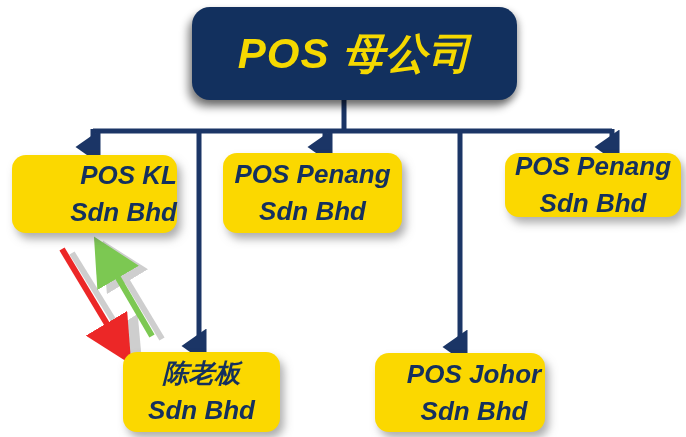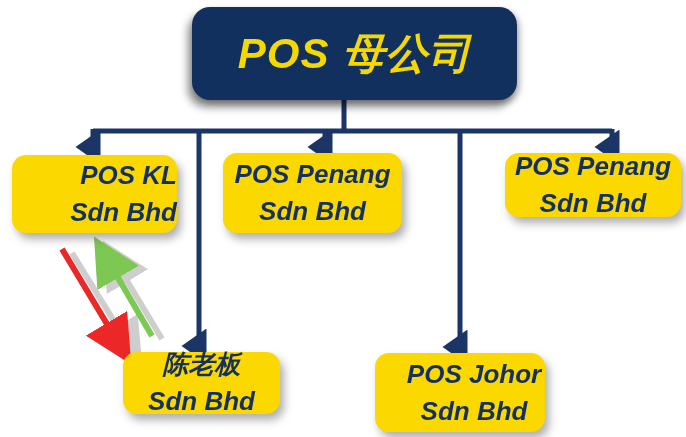--- a/index.html
+++ b/index.html
@@ -98,21 +98,21 @@
   <div class="node sub-node" style="left:223px; top:153px; width:179px; height:80px;">
     <span>POS Penang</span>
     <span>Sdn Bhd</span>
   </div>
 
   <div class="node sub-node" style="left:505px; top:153px; width:176px; height:64px;">
     <span>POS Penang</span>
     <span>Sdn Bhd</span>
   </div>
 
-  <div class="node sub-node" style="left:123px; top:352px; width:157px; height:62px;">
+  <div class="node sub-node" style="left:123px; top:352px; width:157px; height:80px;">
     <span>陈老板</span>
     <span>Sdn Bhd</span>
   </div>
 
   <div class="node sub-node" style="left:375px; top:353px; width:170px; height:79px;padding-left:28px;">
     <span>POS Johor</span>
     <span>Sdn Bhd</span>
   </div>
 
 </div>

